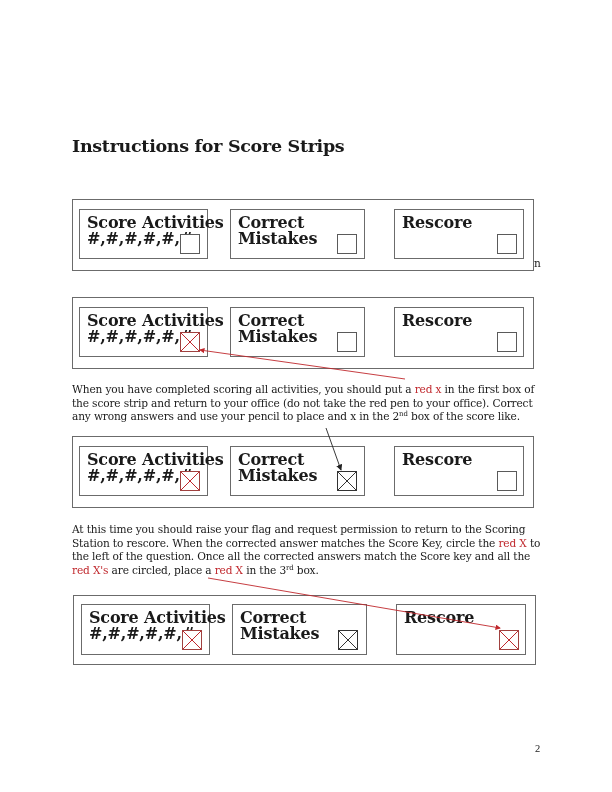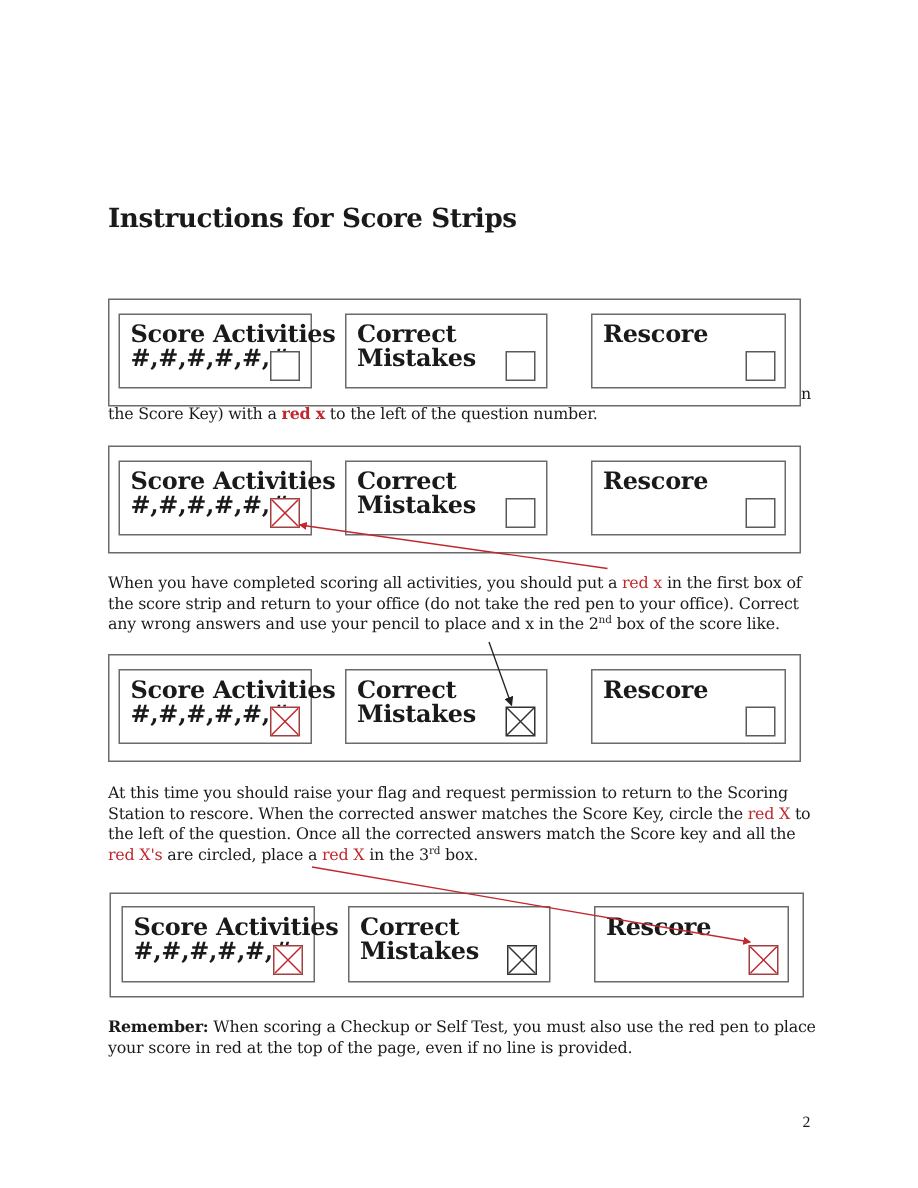--- a/index.html
+++ b/index.html
@@ -40,23 +40,20 @@
       <span class="cell-label">Correct
 Mistakes</span>
       <div class="chk" style="left:106px; top:24px;"></div>
     </div>
     <div class="cell" style="left:321px; top:9px; width:130px; height:50px;">
       <span class="cell-label">Rescore</span>
       <div class="chk" style="left:102px; top:24px;"></div>
     </div>
   </div>
 
-  <div class="para" style="top:270px;">
-    <span>the Score Key) with a </span><span class="red bold">red x</span><span> to the left of the question number.</span>
-  </div>
 
   <div class="strip" style="left:72px; top:297px; width:460px; height:70px;">
     <div class="cell" style="left:6px; top:9px; width:129px; height:50px;">
       <span class="cell-label">Score Activities
 #,#,#,#,#,#.</span>
       <div class="chk" style="left:100px; top:24px; border-color:#a0413f;">
         <svg width="18" height="18">
             <line x1="0" y1="0" x2="18" y2="18" stroke="#c0282d" stroke-width="1"></line>
             <line x1="18" y1="0" x2="0" y2="18" stroke="#c0282d" stroke-width="1"></line>
           </svg>
@@ -133,23 +130,20 @@
       <span class="cell-label">Rescore</span>
       <div class="chk" style="left:102px; top:25px; border-color:#a0413f;">
         <svg width="18" height="18">
             <line x1="0" y1="0" x2="18" y2="18" stroke="#c0282d" stroke-width="1"></line>
             <line x1="18" y1="0" x2="0" y2="18" stroke="#c0282d" stroke-width="1"></line>
           </svg>
       </div>
     </div>
   </div>
 
-  <div class="para" style="top:679px;">
-    <span class="bold">Remember:</span><span> When scoring a Checkup or Self Test, you must also use the red pen to place your score in red at the top of the page, even if no line is provided.</span>
-  </div>
 
   <div class="pageno">2</div>
 
   <svg class="arrows" width="612" height="792">
     <defs>
       <marker id="ahr" markerWidth="6" markerHeight="6" refX="5" refY="3" orient="auto">
         <path d="M0,0 L6,3 L0,6 z" fill="#c0282d"></path>
       </marker>
       <marker id="ahk" markerWidth="7" markerHeight="7" refX="6" refY="3.5" orient="auto">
         <path d="M0,0 L7,3.5 L0,7 z" fill="#222"></path>

